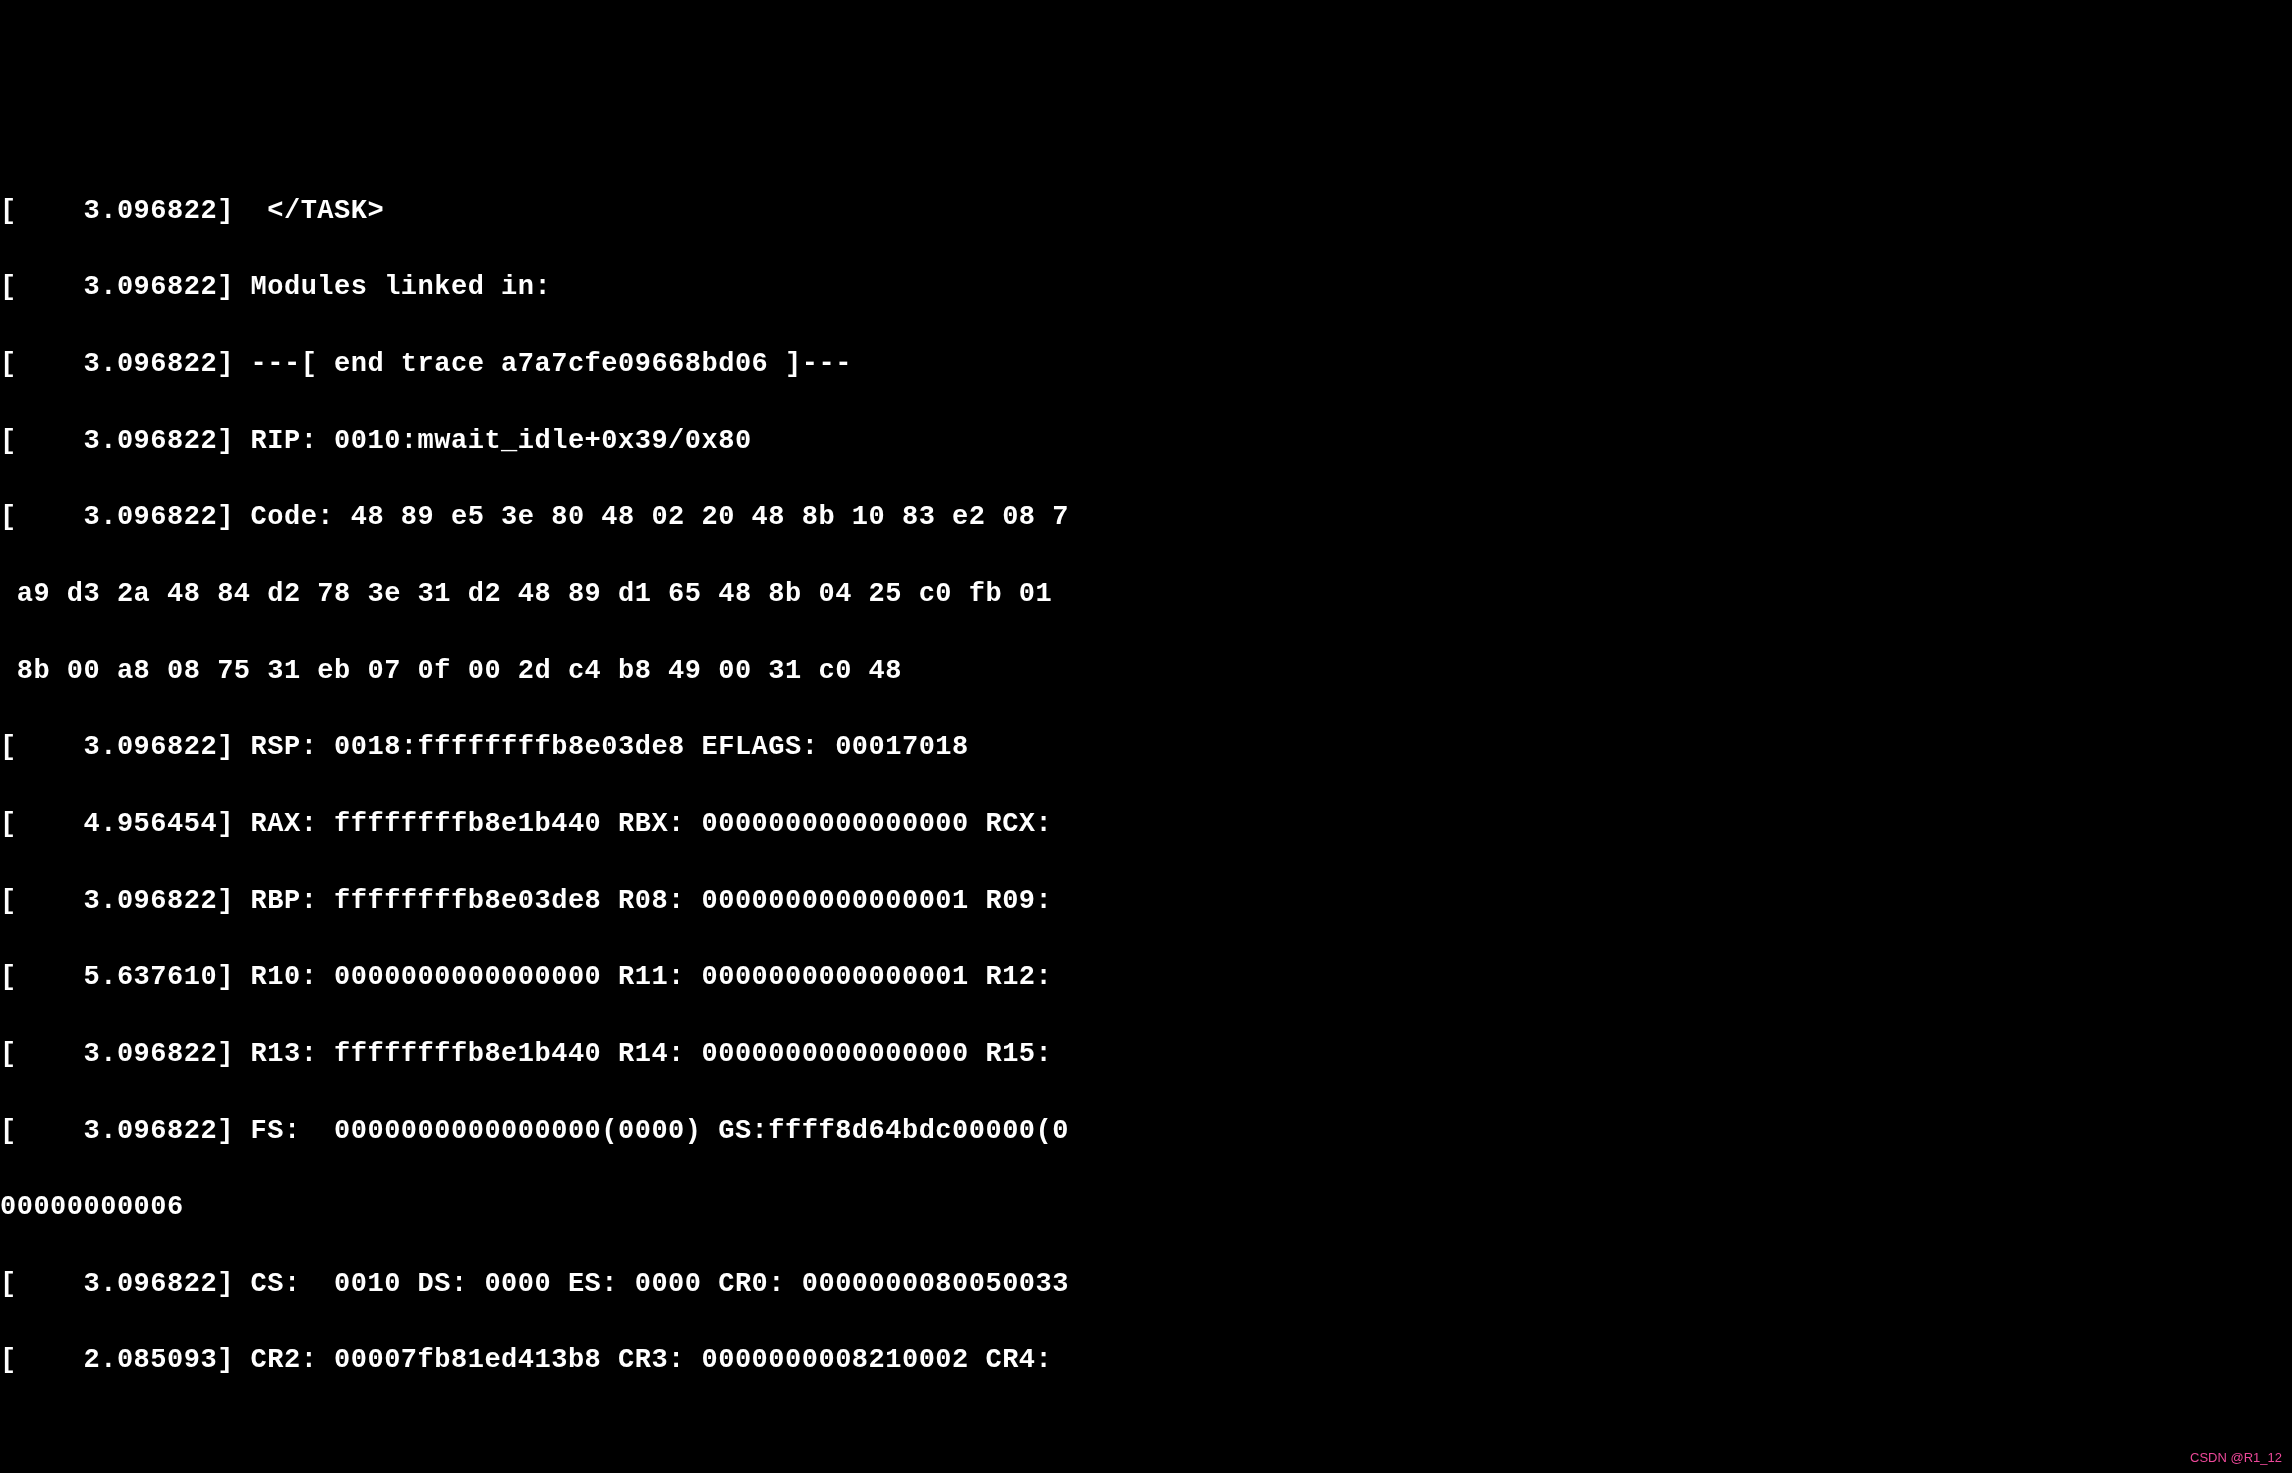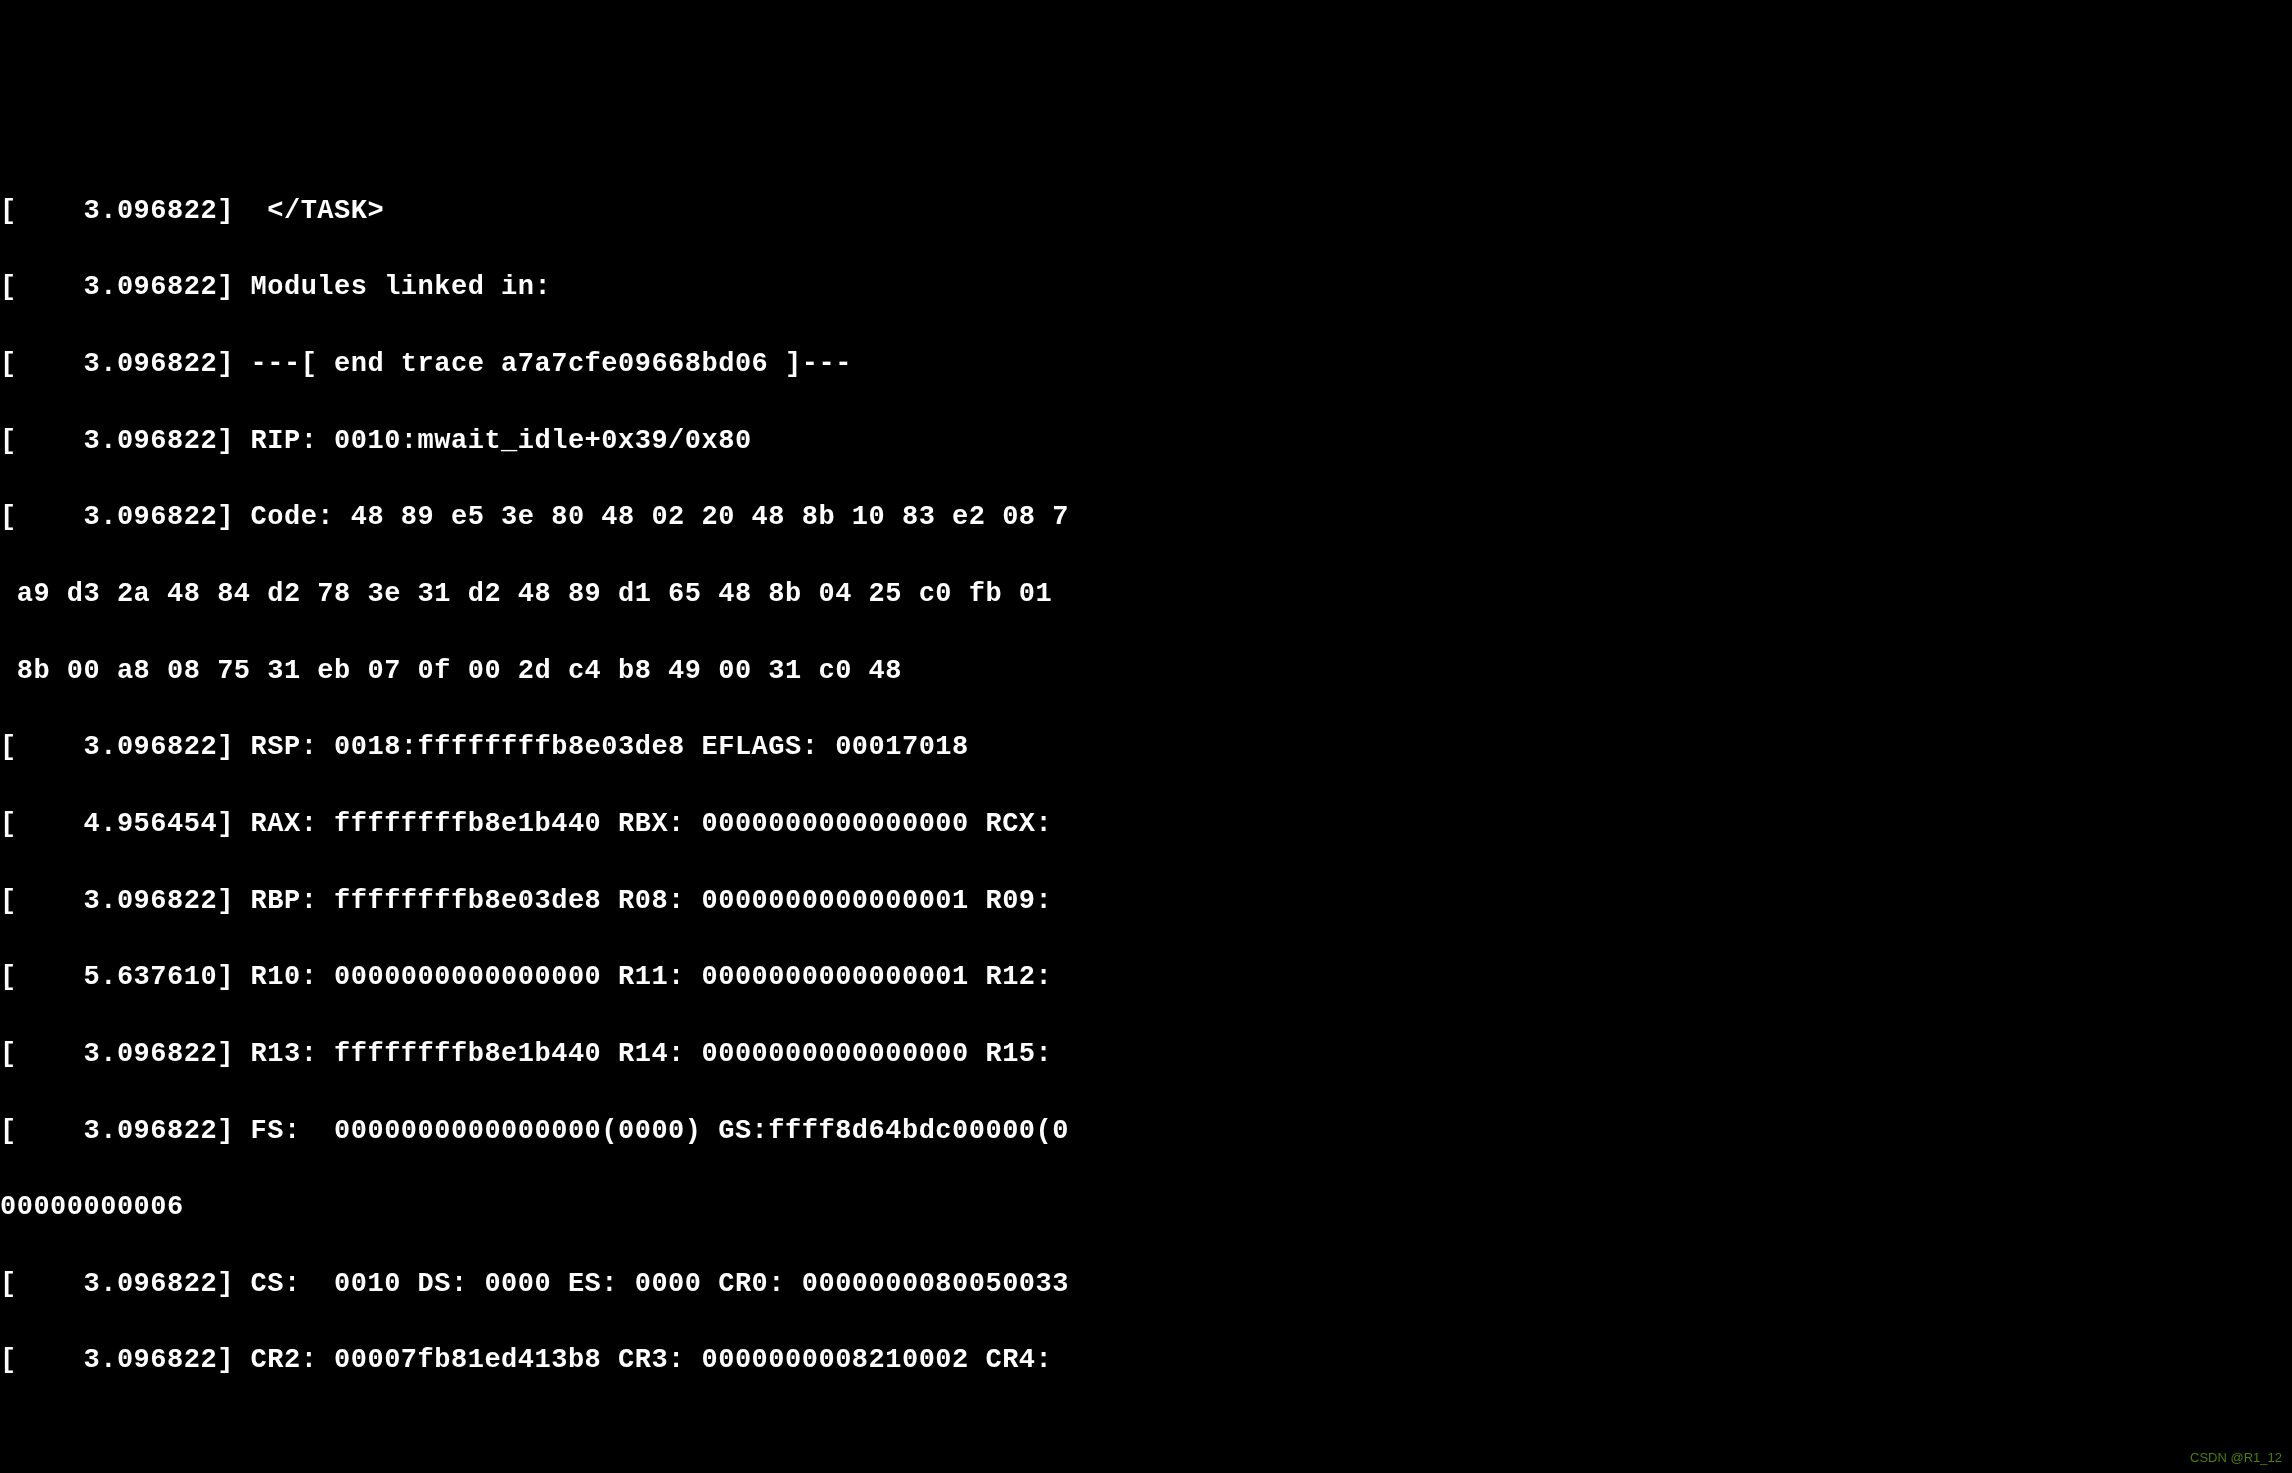--- a/index.html
+++ b/index.html
@@ -21,21 +21,21 @@
       letter-spacing: 0.5px;
     }
     .terminal {
       padding: 0;
     }
     .watermark {
       position: absolute;
       bottom: 6px;
       right: 10px;
       font-size: 13px;
-      color: #4d7c0f;
+      color: #ec4899;
       font-weight: normal;
       font-family: Arial, sans-serif;
       letter-spacing: 0;
     }
   </style>
 </head>
 <body>
 
 
 
@@ -48,21 +48,21 @@
 <div> a9 d3 2a 48 84 d2 78 3e 31 d2 48 89 d1 65 48 8b 04 25 c0 fb 01</div>
 <div> 8b 00 a8 08 75 31 eb 07 0f 00 2d c4 b8 49 00 31 c0 48</div>
 <div>[    3.096822] RSP: 0018:ffffffffb8e03de8 EFLAGS: 00017018</div>
 <div>[    4.956454] RAX: ffffffffb8e1b440 RBX: 0000000000000000 RCX:</div>
 <div>[    3.096822] RBP: ffffffffb8e03de8 R08: 0000000000000001 R09:</div>
 <div>[    5.637610] R10: 0000000000000000 R11: 0000000000000001 R12:</div>
 <div>[    3.096822] R13: ffffffffb8e1b440 R14: 0000000000000000 R15:</div>
 <div>[    3.096822] FS:  0000000000000000(0000) GS:ffff8d64bdc00000(0</div>
 <div>00000000006</div>
 <div>[    3.096822] CS:  0010 DS: 0000 ES: 0000 CR0: 0000000080050033</div>
-<div>[    3.096822] CR2: 00007fb81ed413b8 CR3: 0000000008210002 CR4:</div>
+<div>[    2.085093] CR2: 00007fb81ed413b8 CR3: 0000000008210002 CR4:</div>
 
 
 
 
 
 </div>
 
 <div class="watermark">CSDN @R1_12</div>
 
 

